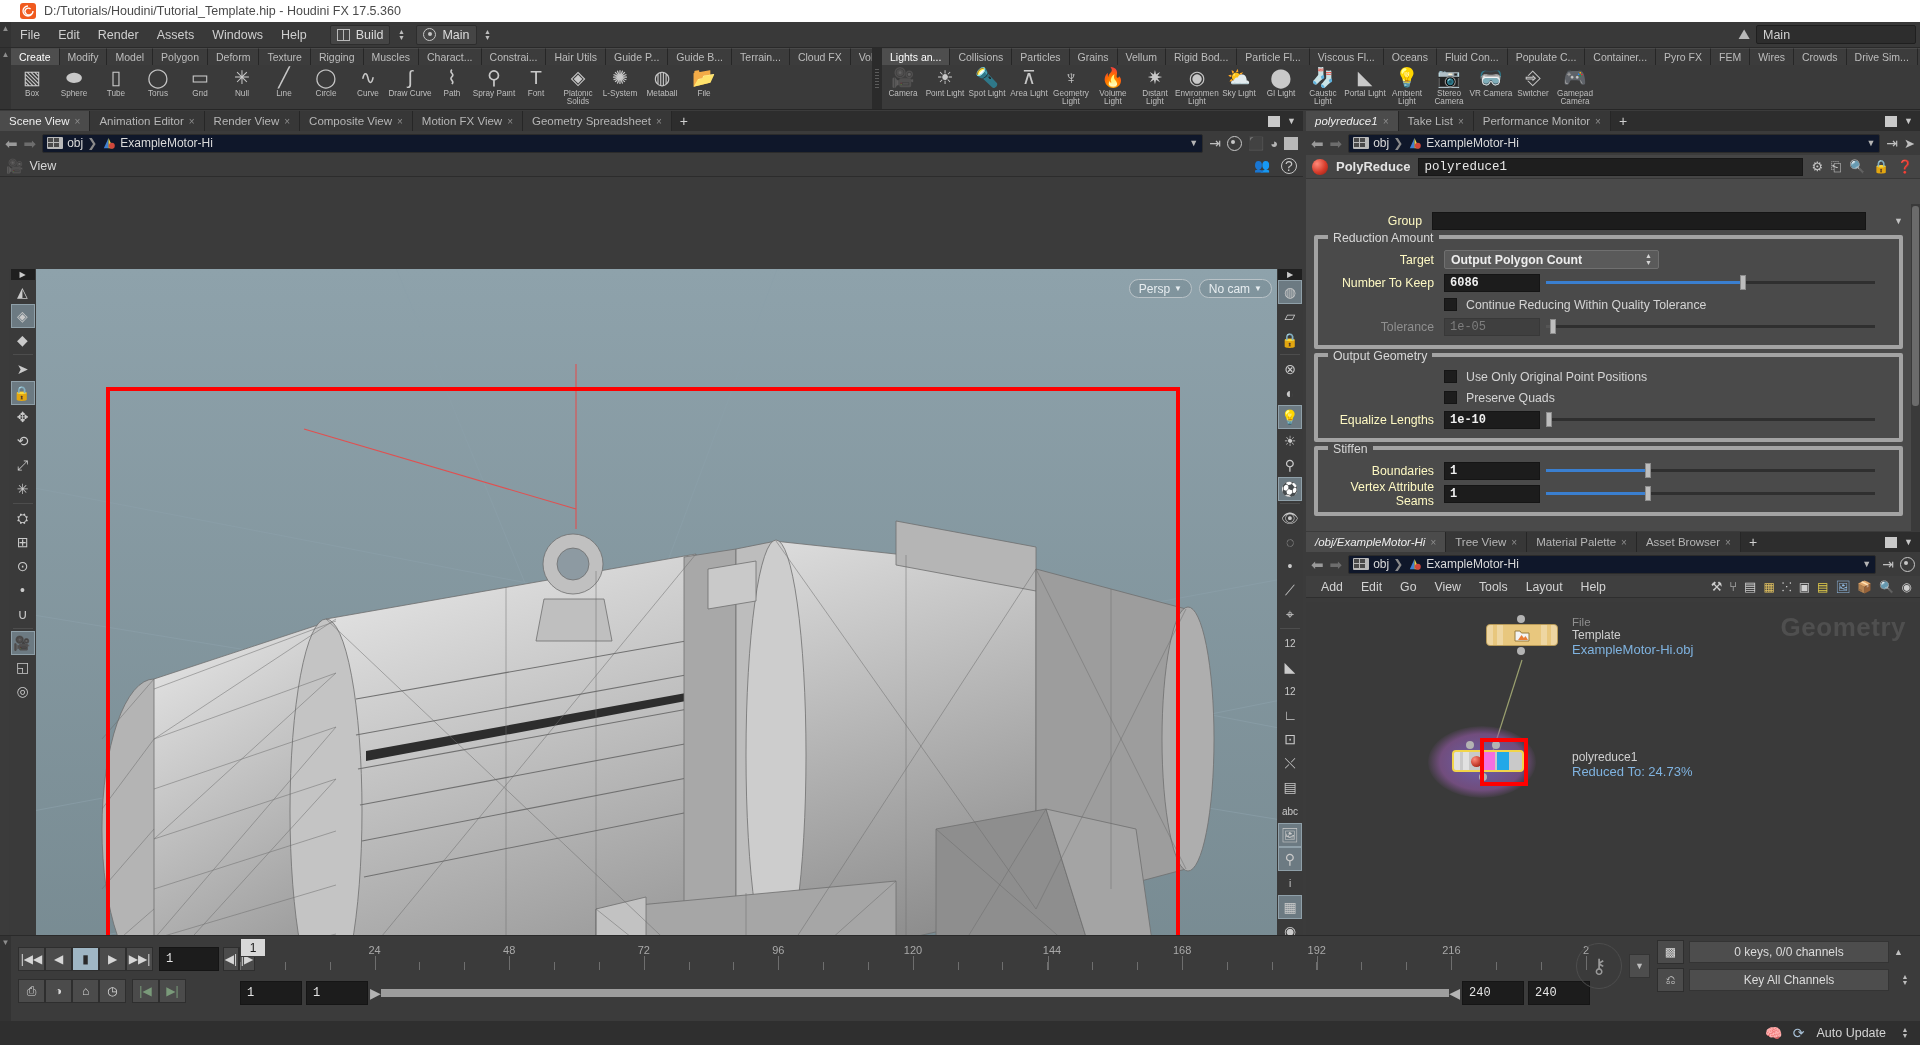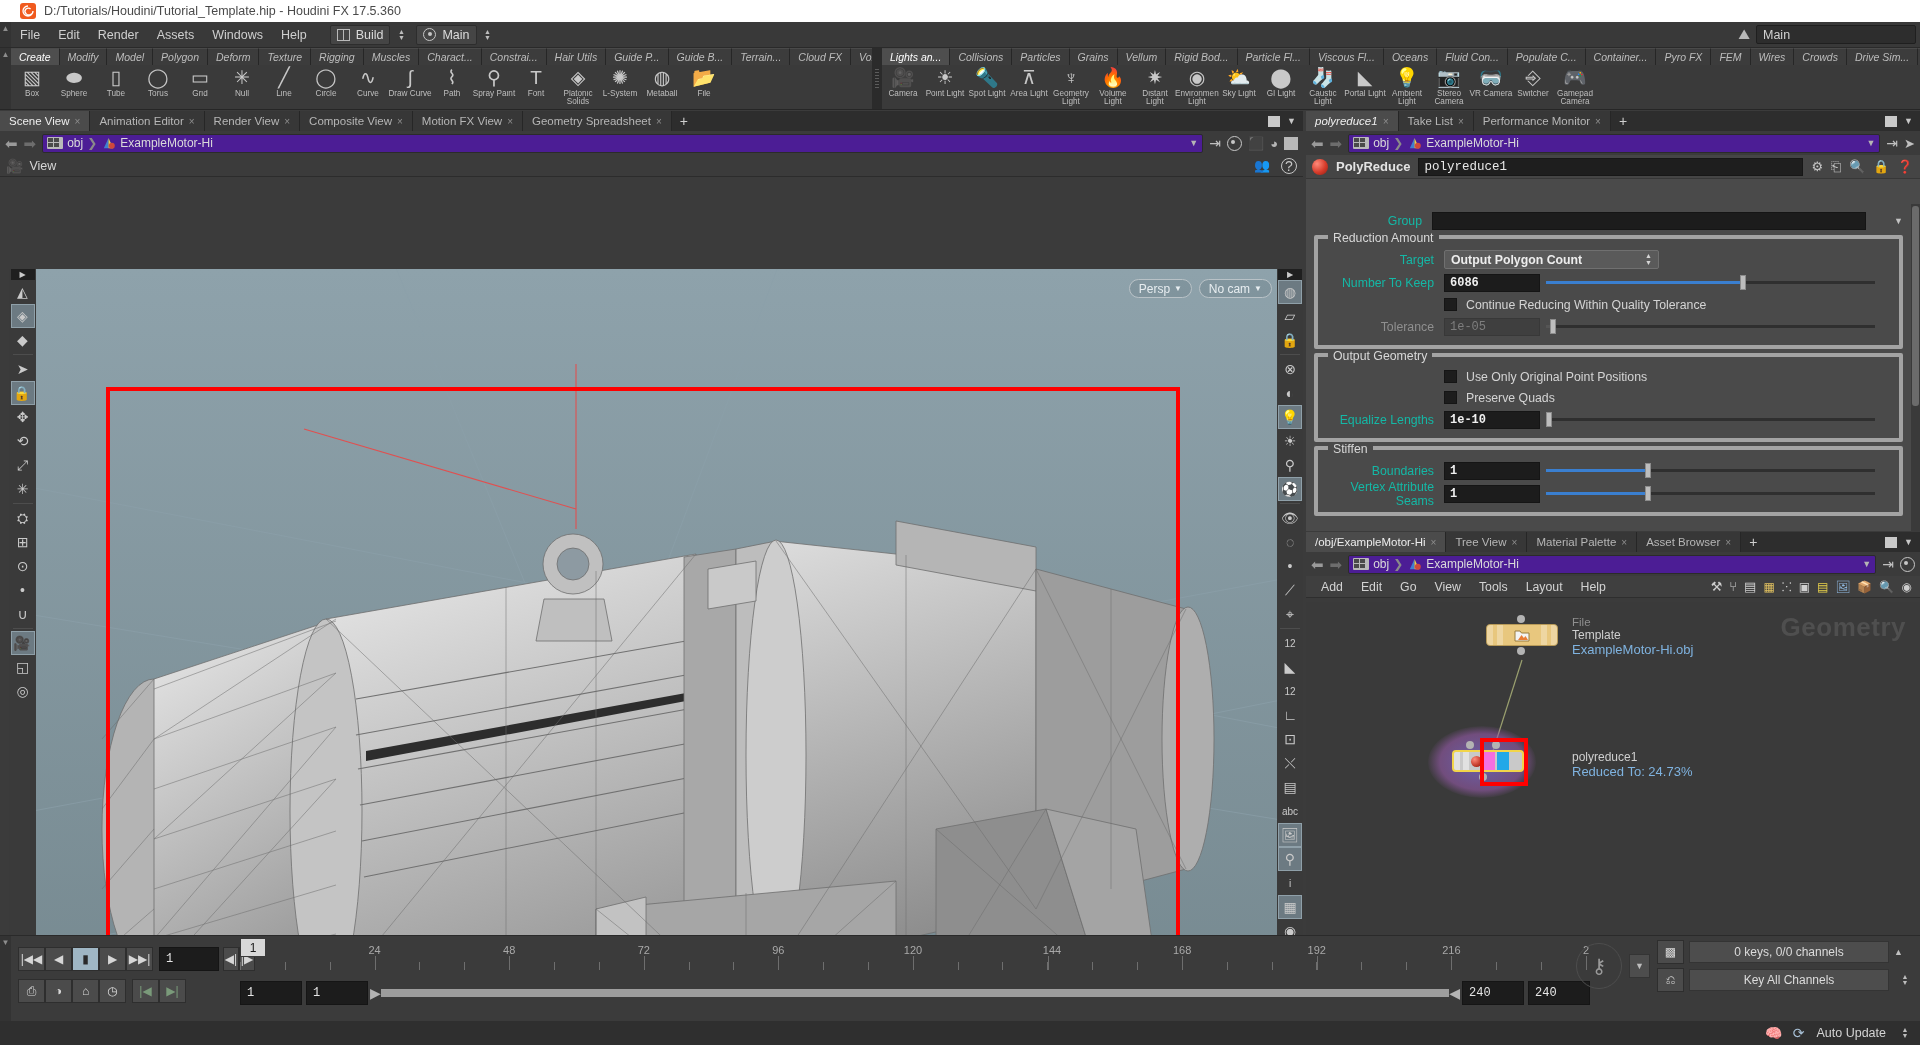--- a/index.html
+++ b/index.html
@@ -56,21 +56,21 @@
     display:flex;align-items:center;padding-left:6px;color:#d2d2d2;font-size:12.5px;
   }
 
   
   .shelf-wrap{display:flex;background:#333333;border-bottom:1px solid #262626;}
   .shelf-col{display:flex;flex-direction:column;min-width:0;}
   .shelf-tabs{ height:17px;display:flex;align-items:stretch;background:#2e2e2e;overflow:hidden;}
   .stab{
     font-size:10.5px;color:#bdbdbd;padding:0 8px;line-height:17px;
     background:#3c3c3c;border-right:1px solid #262626;border-top:1px solid #4a4a4a;
-    white-space:nowrap; cursor:default;font-style:italic;
+    white-space:nowrap; cursor:default;
   }
   .stab.active{ background:#4e4e4e;color:#fff;}
   .shelf-items{height:45px;display:flex;align-items:flex-start;padding-top:2px;overflow:hidden;background:#3a3a3a;}
   .sitem{
     width:42px;flex:0 0 42px;display:flex;flex-direction:column;align-items:center;
     justify-content:flex-start;gap:1px;cursor:default;
   }
   .sitem .gl{font-size:19px;line-height:22px;}
   .sitem .cap{font-size:8.2px;color:#bfbfbf;text-align:center;line-height:8.5px;width:44px;
     white-space:nowrap;overflow:hidden;text-overflow:clip;}
@@ -89,21 +89,21 @@
   .ptab .x{font-size:10px;color:#8e8e8e;}
   .ptab.add{background:#2d2d2d;border:none;font-size:14px;color:#d0d0d0;padding:0 8px;}
   .ptabs .filler{flex:1;background:#2d2d2d;}
   .ptabs .rt{display:flex;align-items:center;gap:7px;padding:0 7px;background:#2d2d2d;}
 
   
   .pathbar{height:24px;background:#3b3b3b;display:flex;align-items:center;gap:6px;padding:0 5px;}
   .arr{font-size:15px;color:#9a9a9a;line-height:1;}
   .arr.dim{color:#6d6d6d;}
   .pathfield{
-    flex:1;height:19px;background:#4c1d95;border:1px solid #2b2b2b;border-radius:2px;
+    flex:1;height:19px;background:#0f172a;border:1px solid #2b2b2b;border-radius:2px;
     display:flex;align-items:center;gap:4px;padding:0 4px;min-width:0;
   }
   .crumb{display:flex;align-items:center;gap:4px;font-size:12px;color:#dadada;}
   .chev{color:#8a8a8a;font-size:12px;}
   .film{width:16px;height:12px;background:#b9b9b9;border-radius:1px;position:relative;}
   .film:before{content:"";position:absolute;left:1px;top:1px;width:5px;height:4px;background:#4a4a4a;
     box-shadow:0 5px 0 #4a4a4a, 6px 0 0 #4a4a4a, 6px 5px 0 #4a4a4a;}
   .geoicon{width:15px;height:15px;position:relative;}
   .pathbar .dd{margin-left:auto;color:#b5b5b5;font-size:9px;}
 
@@ -134,21 +134,21 @@
     border-bottom:1px solid #373737;}
   .redsphere{width:16px;height:16px;border-radius:50%;
     background:radial-gradient(circle at 32% 30%, #ff8a7a, #d63b2a 55%, #8d1d13);position:relative;}
   .parmhead .nm{font-size:13px;font-weight:bold;color:#e3e3e3;}
   .parmname{
     flex:1;height:18px;background:#1e1e1e;border:1px solid #171717;color:#e8e8e8;
     font-family:"Liberation Mono", monospace;font-size:12.5px;display:flex;align-items:center;padding:0 5px;
   }
   .parmhead .ic{font-size:13px;color:#c5c5c5;}
   .prow{display:flex;align-items:center;height:21px;margin:2px 0;padding-right:8px;}
-  .plabel{width:126px;text-align:right;padding-right:10px;font-size:12.3px;color:#14b8a6;}
+  .plabel{width:126px;text-align:right;padding-right:10px;font-size:12.3px;color:#fef9c3;}
   .plabel.dim{color:#8f8f8f;}
   .pfield{height:18px;background:#1c1c1c;border:1px solid #151515;color:#f0f0f0;
     font-family:"Liberation Mono", monospace;font-size:12px;font-weight:bold;
     display:flex;align-items:center;padding:0 5px;}
   .pfield.dis{background:#3f3f3f;border-color:#383838;color:#7e7e7e;font-weight:normal;}
   .menupick{
     height:19px;background:#5a5a5a;border:1px solid #707070;border-radius:2px;
     display:flex;align-items:center;padding:0 6px;font-size:12.3px;font-weight:bold;color:#ededed;
   }
   .menupick .car{margin-left:auto;display:flex;flex-direction:column;gap:1px;color:#d5d5d5;font-size:7px;line-height:6px;}
@@ -832,21 +832,21 @@
     </div>
     <div class="parmscroll" style="top:93px;bottom:0;">
       <div style="position:absolute;top:2px;left:1px;width:7px;height:200px;background:#6b6b6b;border-radius:3px"></div>
     </div>
   </div>
 
   <div class="netpane" style="left:1306px;top:532px;width:614px;height:403px;">
 
     <div class="ptabs">
       <div id="np-tabs" style="display:flex">
-          <div class="ptab active" style="">
+          <div class="ptab active" style="font-style: italic;">
             <span>/obj/ExampleMotor-Hi</span>
             <span class="x">×</span>
           </div>
           <div class="ptab">
             <span>Tree View</span>
             <span class="x">×</span>
           </div>
           <div class="ptab">
             <span>Material Palette</span>
             <span class="x">×</span>

